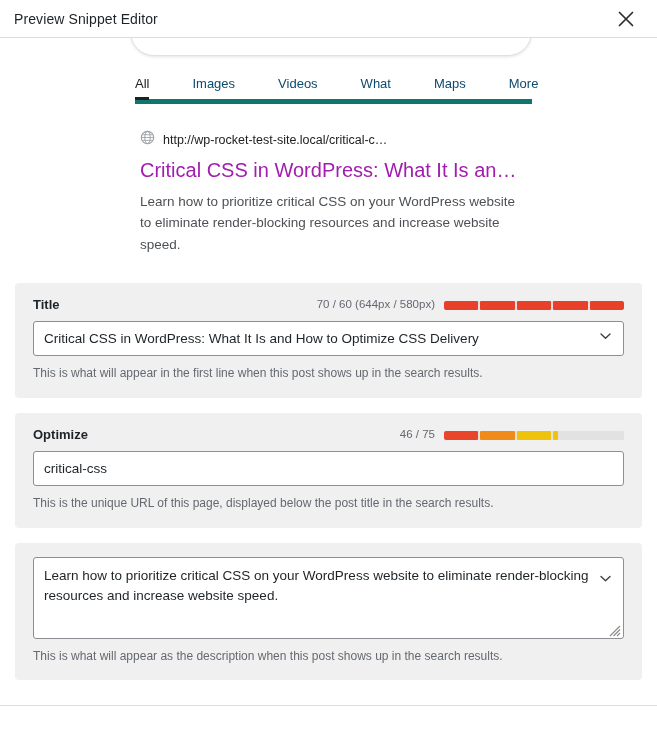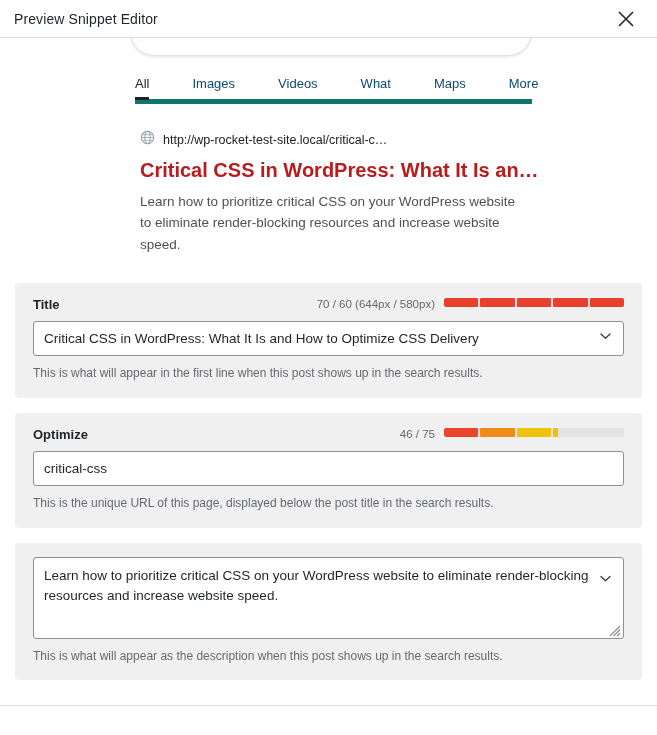--- a/index.html
+++ b/index.html
@@ -122,22 +122,22 @@
   .serp-url {
     font-size: 12.5px;
     color: #202124;
     white-space: nowrap;
     overflow: hidden;
     text-overflow: ellipsis;
   }
   .serp-title {
     font-size: 20px;
     line-height: 1.3;
-    color: #b91c1c;
-    font-weight: 700;
+    color: #a21caf;
+    font-weight: 400;
     margin: 0 0 8px 0;
     white-space: nowrap;
     overflow: hidden;
     cursor: pointer;
   }
   .serp-desc {
     font-size: 13.5px;
     line-height: 1.58;
     color: #4d5156;
     max-width: 386px;
@@ -160,21 +160,21 @@
     gap: 10px;
   }
   .field-label {
     font-size: 13px;
     font-weight: 700;
     color: #1d2327;
     white-space: nowrap;
   }
   .field-meter-wrap {
     display: flex;
-    align-items: flex-start;
+    align-items: flex-end;
     gap: 9px;
     flex: 0 0 auto;
   }
   .field-counter {
     font-size: 11.5px;
     color: #646970;
     white-space: nowrap;
   }
   .meter {
     width: 180px;

